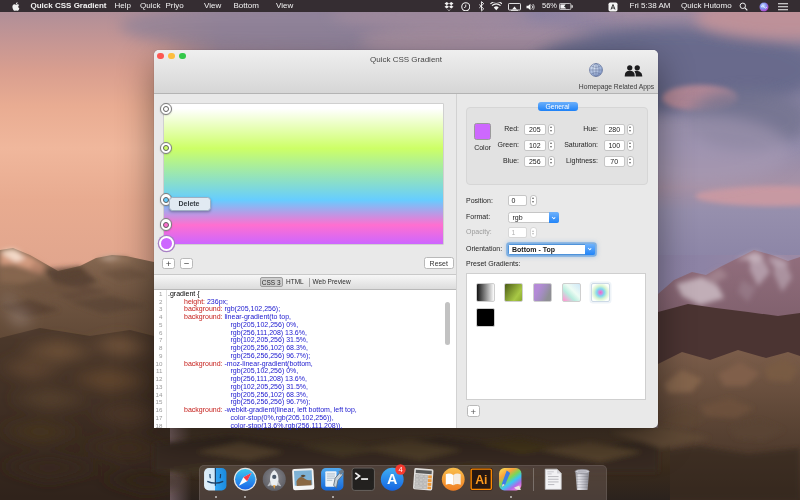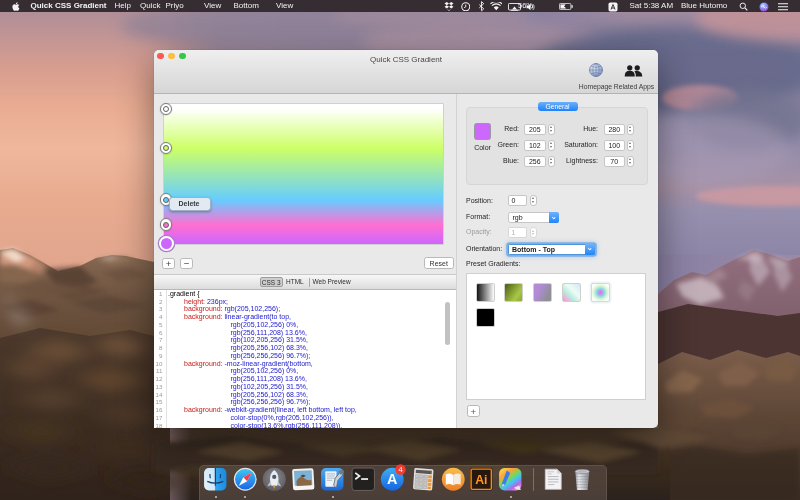--- a/index.html
+++ b/index.html
@@ -219,33 +219,33 @@
     </svg>
 <svg class="ab" style="left:507.5px;top:2.5px" width="13" height="8.5" viewBox="0 0 26 17">
       <rect x="1" y="1" width="24" height="13" rx="1.5" fill="none" stroke="#f4f4f4" stroke-width="1.8"></rect>
       <path d="M13,7 L18,13 L8,13 Z" fill="#f4f4f4"></path>
       <rect x="6" y="14.5" width="14" height="2" fill="#f4f4f4"></rect>
     </svg>
 <svg class="ab" style="left:526px;top:2.5px" width="9.5" height="8" viewBox="0 0 19 16">
       <path d="M1,5.5 L4.5,5.5 L9,1.5 L9,14.5 L4.5,10.5 L1,10.5 Z" fill="#f4f4f4"></path>
       <path d="M11.5,4.5 a4.5,4.5 0 0 1 0,7 M13.5,2 a8,8 0 0 1 0,12" stroke="#f4f4f4" stroke-width="1.6" fill="none"></path>
     </svg>
-<span class="mi" style="left:518px;font-size:7.5px;">56%</span>
+<span class="mi" style="left:542px;font-size:7.5px;">56%</span>
 <svg class="ab" style="left:559px;top:3px" width="14" height="7" viewBox="0 0 28 14">
       <rect x="0.8" y="0.8" width="23" height="12.4" rx="2.5" fill="none" stroke="#f4f4f4" stroke-width="1.6"></rect>
       <rect x="2.8" y="2.8" width="11" height="8.4" fill="#f4f4f4"></rect>
       <path d="M25,4.5 L27.5,4.5 L27.5,9.5 L25,9.5 Z" fill="#f4f4f4"></path>
       <path d="M13.5,2 L10,8 L13,8 L11.5,12 L17,6 L13.8,6 L16,2 Z" fill="#2a2a2a"></path>
     </svg>
 <svg class="ab" style="left:607.5px;top:1.5px" width="10" height="10" viewBox="0 0 20 20">
       <rect x="1" y="1" width="18" height="18" rx="3.5" fill="#f4f4f4"></rect>
       <path d="M6,15 L10,5 L14,15 M7.5,12 L12.5,12" stroke="#222" stroke-width="1.8" fill="none"></path>
     </svg>
-<span class="mi" style="left:629.5px;">Sat 5:38 AM</span>
-<span class="mi" style="left:681px;">Blue Hutomo</span>
+<span class="mi" style="left:629.5px;">Fri 5:38 AM</span>
+<span class="mi" style="left:681px;">Quick Hutomo</span>
 <svg class="ab" style="left:738.5px;top:2px" width="9.5" height="9.5" viewBox="0 0 20 20">
       <circle cx="8" cy="8" r="5.7" fill="none" stroke="#f4f4f4" stroke-width="2"></circle>
       <path d="M12.5,12.5 L17.5,17.5" stroke="#f4f4f4" stroke-width="2.3"></path>
     </svg>
 <svg class="ab" style="left:758.5px;top:1.5px" width="10" height="10" viewBox="0 0 20 20">
       <defs>
         <radialGradient id="siri" cx="0.4" cy="0.35" r="0.8">
           <stop offset="0" stop-color="#cfe6ff"></stop>
           <stop offset="0.45" stop-color="#7f8cf0"></stop>
           <stop offset="0.75" stop-color="#b04fd0"></stop>

